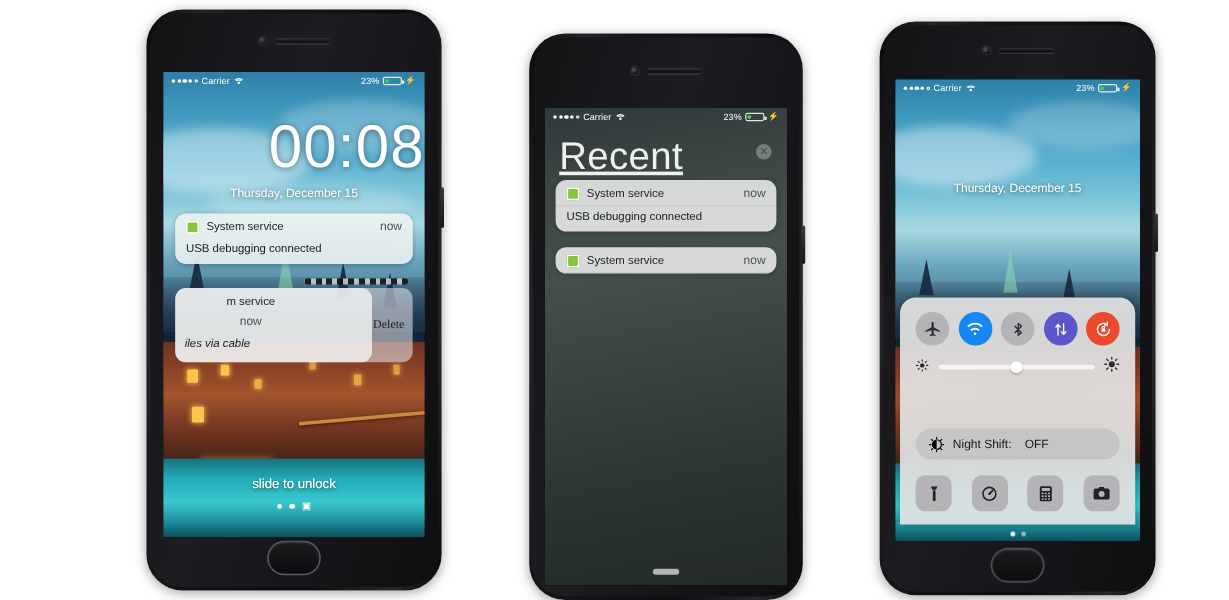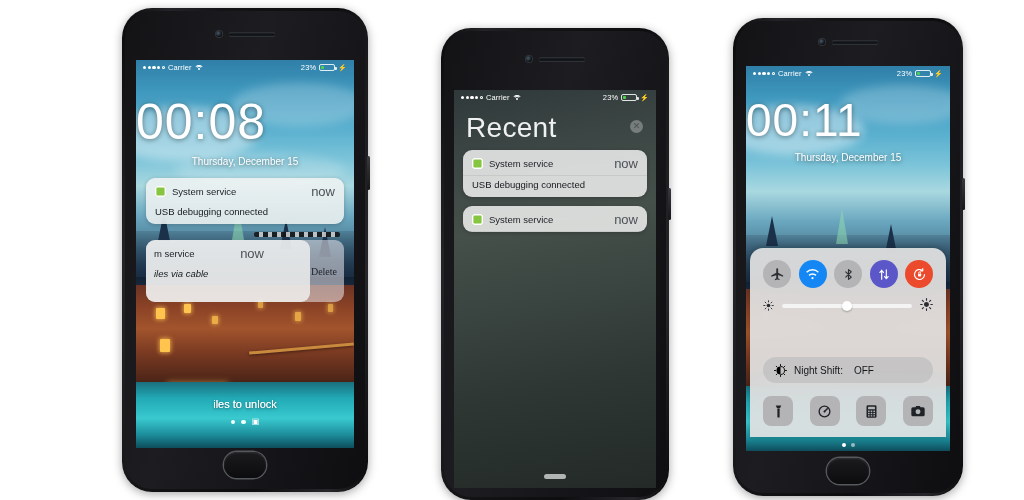--- a/index.html
+++ b/index.html
@@ -65,34 +65,34 @@
   .wall .bricks{position:absolute;left:0;right:0;bottom:17%;top:58%;
     background:linear-gradient(180deg,#6b3324 0%,#8a4226 22%,#a2542c 45%,#7a3a22 70%,#4b2417 100%);}
   .win{position:absolute;border-radius:1px;background:#ffc44d;box-shadow:0 0 4px 1px rgba(255,190,80,.75);}
   .wall .water{position:absolute;left:0;right:0;bottom:0;height:17%;
     background:linear-gradient(180deg,#1a6f7e 0%,#22aab6 25%,#39c9cf 55%,#1d8d9b 80%,#0d4d5c 100%);}
   .wall .waterglow{position:absolute;bottom:0;height:17%;width:28%;left:14%;
     background:linear-gradient(180deg,rgba(255,180,80,.55),rgba(255,140,40,0));filter:blur(3px);}
   .bridge{position:absolute;height:3px;background:#c98a3e;box-shadow:0 1px 3px rgba(0,0,0,.5);}
 
   
-  .clock{position:absolute;left:0;right:0;text-align:left;color:#fff;
+  .clock{position:absolute;left:0;right:0;text-align:right;color:#fff;
     font-weight:200;letter-spacing:1px;text-shadow:0 1px 5px rgba(0,0,0,.45);}
   .dateline{position:absolute;left:0;right:0;text-align:center;color:#fff;
     font-size:10px;font-weight:400;text-shadow:0 1px 4px rgba(0,0,0,.55);}
 
   
   .notif{position:absolute;border-radius:9px;overflow:hidden;
     background:rgba(243,244,243,.84);backdrop-filter:blur(6px);
     box-shadow:0 1px 4px rgba(0,0,0,.22);}
   .notif-head{display:flex;align-items:center;gap:6px;padding:6px 9px 4px 9px;}
   .appicon{width:11px;height:11px;border-radius:2.5px;flex:0 0 auto;
     background:#86c540;box-shadow:inset 0 0 0 1.4px #fff;}
   .appname{font-size:9.5px;color:#21242a;flex:1;}
-  .when{font-size:13px;color:#4c5158;}
+  .when{font-size:10px;color:#4c5158;}
   .notif-body{padding:3px 9px 7px 9px;font-size:9.5px;color:#15181d;}
   .notif-sep{height:1px;background:rgba(0,0,0,.07);margin:0 0px;}
 
   
   .swipe-wrap{position:absolute;border-radius:9px;overflow:hidden;}
   .swipe-del{position:absolute;inset:0;background:rgba(236,234,238,.55);font-family:Liberation Serif, serif;}
   .swipe-del span{position:absolute;right:7px;top:50%;transform:translateY(-50%);
     font-size:10px;color:#1d2026;}
   .swipe-card{position:absolute;top:0;bottom:0;left:-34px;right:34px;
     background:rgba(243,244,243,.80);border-radius:9px;}
@@ -224,29 +224,29 @@
         <div class="notif-body">USB debugging connected</div>
       </div>
 
       <div class="hatch" style="left:118px;top:172px;width:86px;"></div>
 
       <div class="swipe-wrap" style="left:10px;top:180px;width:198px;height:62px;">
         <div class="swipe-del">
           <span>Delete</span>
         </div>
         <div class="swipe-card">
-          <div class="notif-head" style="padding-left:42px;padding-right:46px;">
+          <div class="notif-head" style="padding-left:42px;padding-right:46px;flex-direction:column;">
             <span class="appname">m service</span>
             <span class="when">now</span>
           </div>
           <div class="notif-body" style="padding-left:42px;font-style:italic;">iles via cable</div>
         </div>
       </div>
 
-      <div class="unlock" style="bottom:38px;">iles to unlock</div>
+      <div class="unlock" style="bottom:38px;">slide to unlock</div>
       <div class="pagedots" style="bottom:22px;">
         <i></i>
         <i></i>
         <span class="camglyph">▣</span>
       </div>
     </div>
 
     <div class="homebtn" style="bottom:14px;"></div>
   </div>
 
@@ -280,21 +280,21 @@
         </div>
         <div class="sb-right">
           <span>23%</span>
           <span class="batt">
               <i></i>
             </span>
           <span class="bolt">⚡</span>
         </div>
       </div>
 
-      <div class="recent-title" style="left:12px;top:22px;font-size:28px;">Recent</div>
+      <div class="recent-title" style="left:12px;top:22px;font-size:32px;text-decoration:underline;">Recent</div>
       <div class="clear-btn" style="right:13px;top:30px;">✕</div>
 
       <div class="notif" style="left:9px;top:60px;width:184px;">
         <div class="notif-head">
           <span class="appicon"></span>
           <span class="appname">System service</span>
           <span class="when">now</span>
         </div>
         <div class="notif-sep"></div>
         <div class="notif-body">USB debugging connected</div>
@@ -358,21 +358,20 @@
         </div>
         <div class="sb-right">
           <span>23%</span>
           <span class="batt">
               <i></i>
             </span>
           <span class="bolt">⚡</span>
         </div>
       </div>
 
-      <div class="clock" style="top:30px;font-size:46px;line-height:48px;">00:11</div>
       <div class="dateline" style="top:86px;">Thursday,  December 15</div>
 
       <div class="cc" style="left:4px;right:4px;bottom:14px;">
 
         <div class="cc-toggles">
           <div class="tg off">
             <svg width="15" height="15" viewBox="0 0 24 24" fill="currentColor">
               <path d="M21 15.5v-1.8l-8-4.6V3.6c0-.9-.6-1.6-1.4-1.6S10 2.7 10 3.6v5.5l-8 4.6v1.8l8-2.5v5.1l-2.2 1.5v1.4L11.6 20l3.8.9v-1.4L13 18v-5.1l8 2.6z"></path>
             </svg>
           </div>

